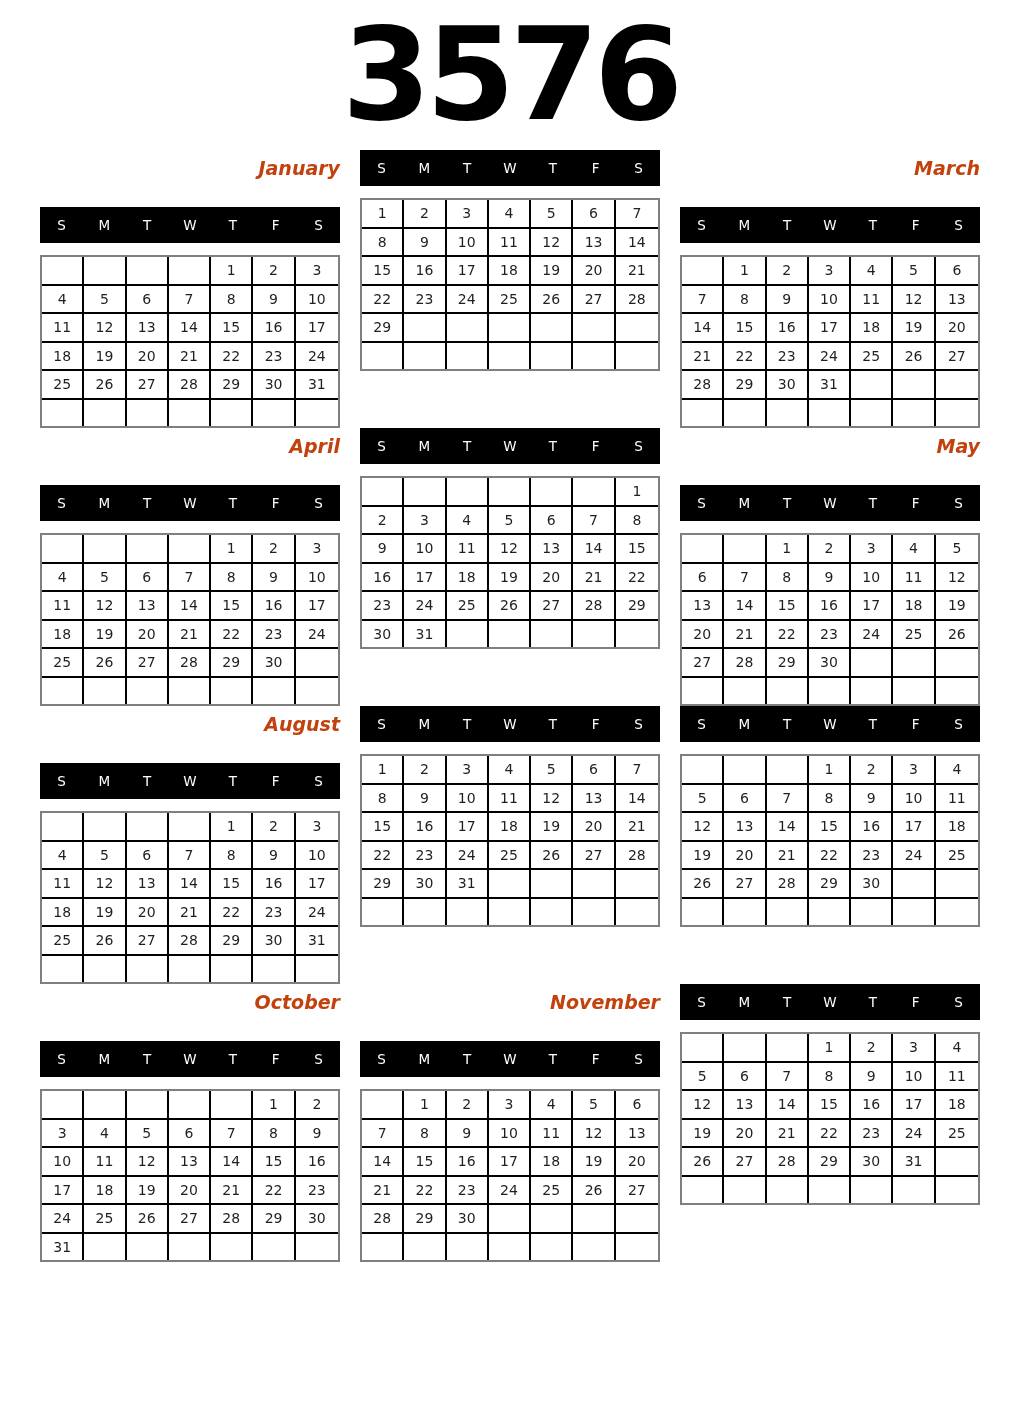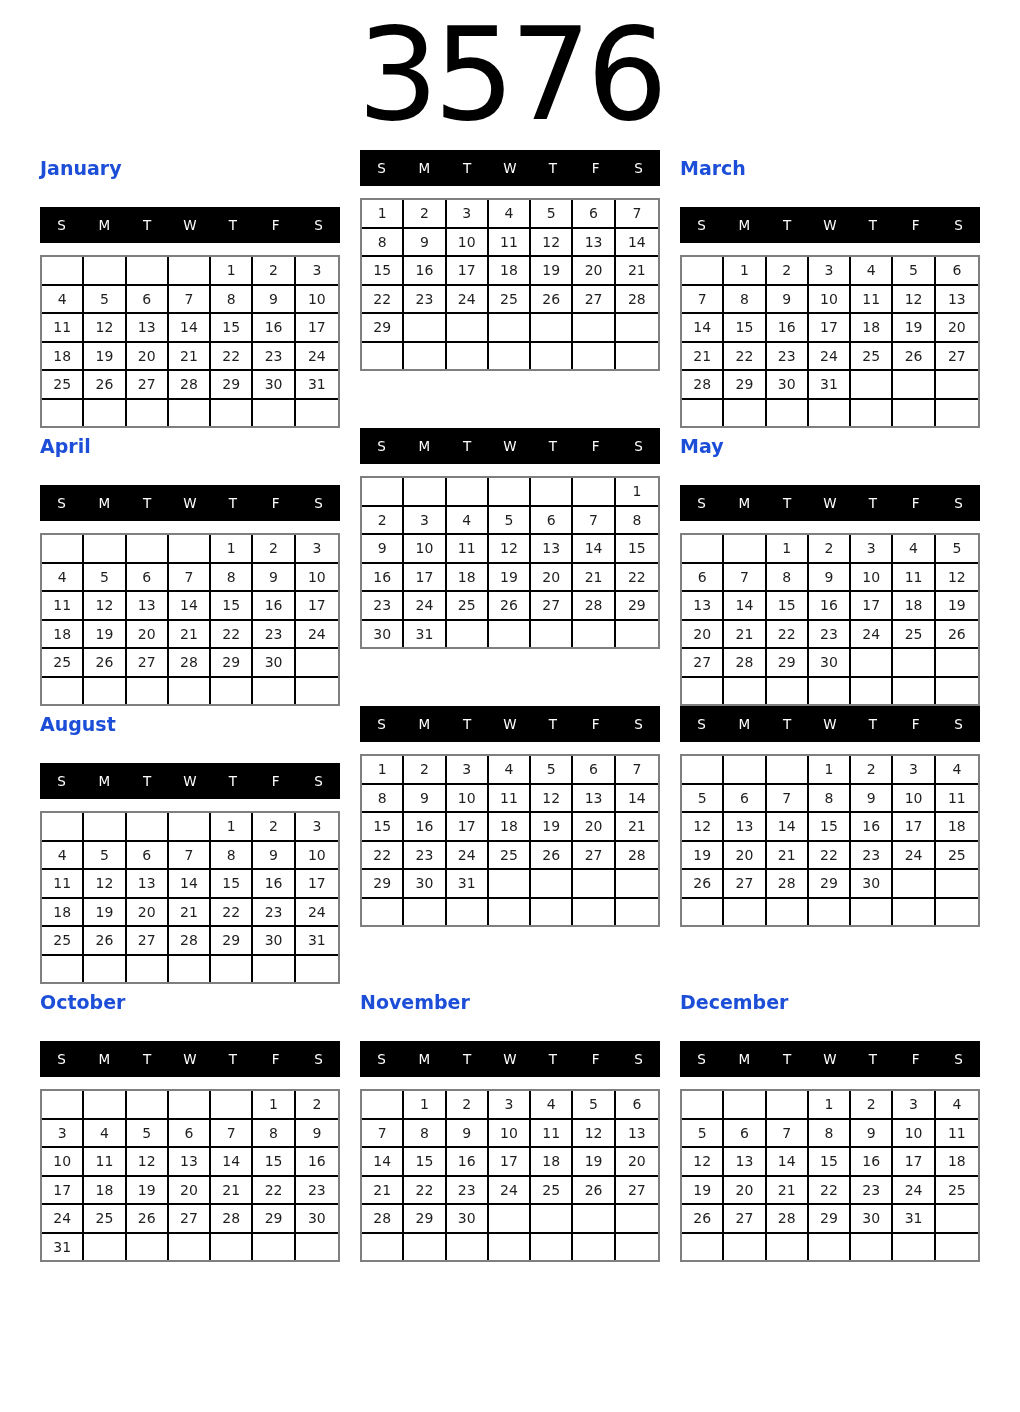--- a/index.html
+++ b/index.html
@@ -11,42 +11,43 @@
   body {
     width: 1020px;
     height: 1412px;
     overflow: hidden;
   }
   .year {
     height: 150px;
     line-height: 150px;
     text-align: center;
     font-size: 128px;
-    font-weight: 400;
+    font-weight: 700;
     letter-spacing: -5px;
     color: #000000;
     margin: 0;
   }
   .months-grid {
     display: grid;
     grid-template-columns: repeat(3, 300px);
     column-gap: 20px;
     row-gap: 0;
     justify-content: center;
   }
   .month {
     width: 300px;
   }
   .month-title {
-    text-align: left;
+    text-align: right;
     font-size: 19px;
     font-weight: 700;
     line-height: 25px;
-    color: #1d4ed8;
+    color: #c2410c;
     margin: 6px 0 26px 0;
+    font-style: italic;
   }
   .day-header {
     box-sizing: border-box;
     width: 300px;
     height: 36px;
     background: #000000;
     display: grid;
     grid-template-columns: repeat(7, 1fr);
     align-items: center;
     margin-bottom: 12px;
@@ -855,21 +856,20 @@
               <td></td>
               <td></td>
               <td></td>
               <td></td>
             </tr>
           </tbody>
         </table>
   </div>
 
   <div class="month">
-    <div class="month-title">December</div>
     <div class="day-header">
           <span class="dh">S</span>
           <span class="dh">M</span>
           <span class="dh">T</span>
           <span class="dh">W</span>
           <span class="dh">T</span>
           <span class="dh">F</span>
           <span class="dh">S</span>
         </div>
     <table class="month-table">

